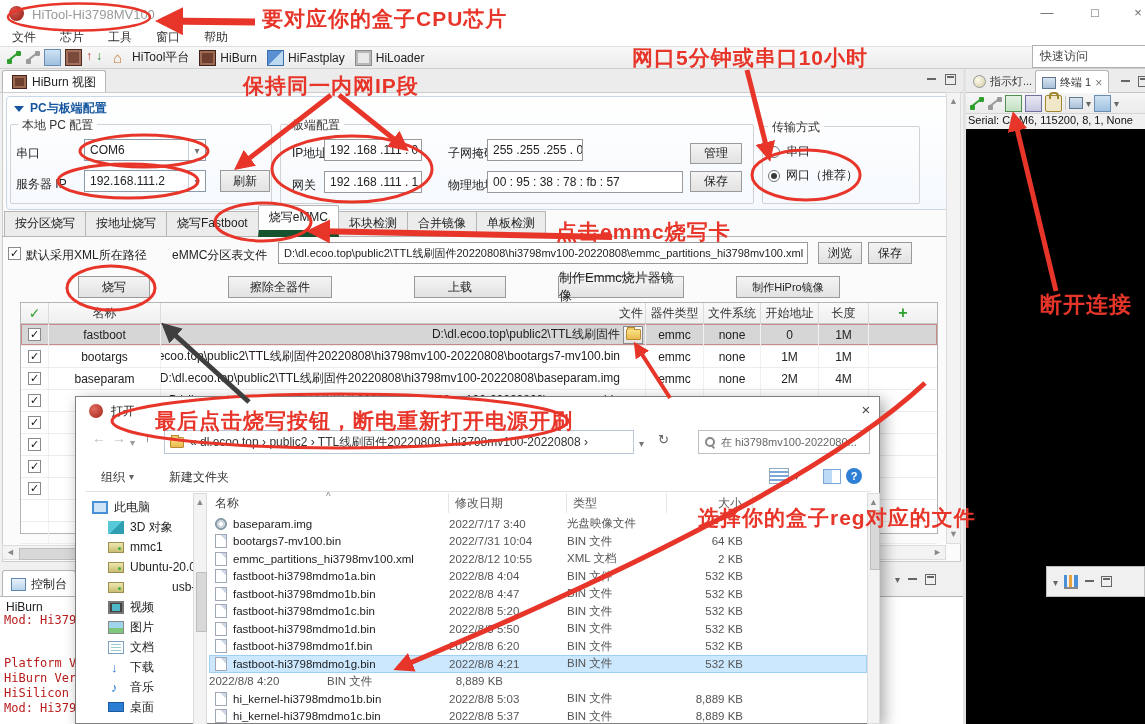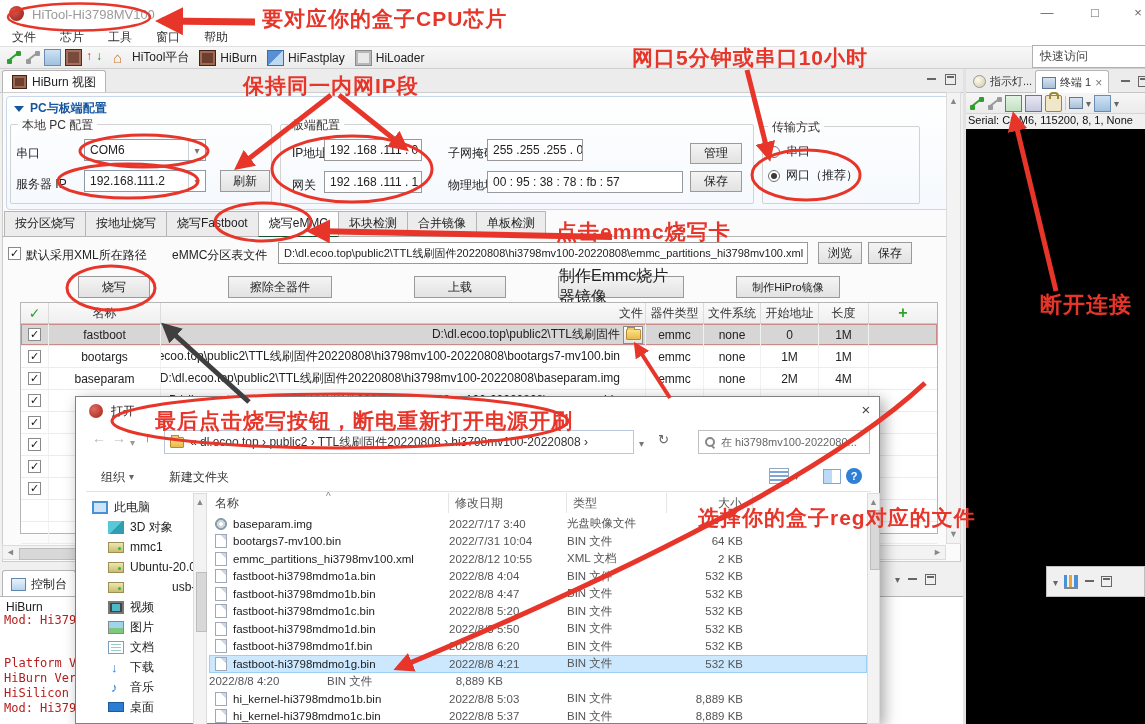--- a/index.html
+++ b/index.html
@@ -46,21 +46,21 @@
   .combo{background:#fff;border:1px solid #8a9aa8;box-sizing:border-box;display:flex;align-items:center;padding-left:5px;}
   .combo .car{margin-left:auto;width:16px;height:100%;border-left:1px solid #c8d2da;display:flex;align-items:center;justify-content:center;color:#777;}
   .car::before{content:"▾";font-size:10px;}
   .btn{background:linear-gradient(#f4f4f4,#e2e2e2);border:1px solid #9a9a9a;box-sizing:border-box;display:flex;align-items:center;justify-content:center;color:#222;}
   .radio{width:12px;height:12px;border:1px solid #707070;border-radius:50%;background:#fff;box-sizing:border-box;display:inline-block;position:relative;flex:none;}
   .radio.on::after{content:"";position:absolute;left:2px;top:2px;width:6px;height:6px;border-radius:50%;background:#3a3a3a;}
   .radiorow{display:flex;align-items:center;gap:6px;}
   
   .burntabs{left:4px;top:214px;display:flex;align-items:flex-end;height:23px;}
   .btab{padding:3px 10px 4px;border:1px solid #b5b5b5;border-bottom:1px solid #b5b5b5;background:#ececec;margin-right:-1px;color:#222;}
-  .btab.active{background:#fff;border-bottom:1px solid #14532d;font-weight:normal;position:relative;z-index:2;border-radius:2px 2px 0 0;}
+  .btab.active{background:#fff;border-bottom:7px solid #14532d;font-weight:normal;position:relative;z-index:2;border-radius:2px 2px 0 0;}
   .tabline{left:2px;top:236px;width:957px;height:1px;background:#b5b5b5;}
   .cb{width:13px;height:13px;background:#fff;border:1px solid #8a8a8a;box-sizing:border-box;display:inline-flex;align-items:center;justify-content:center;flex:none;}
   .cb::after{content:"✓";font-size:11px;color:#111;line-height:11px;}
   
   .ptable{left:20px;top:302px;width:918px;height:232px;background:#fff;border:1px solid #b5b5b5;box-sizing:border-box;}
   .phead{display:flex;height:20px;background:linear-gradient(#fafafa,#efefef);border-bottom:1px solid #c9c9c9;align-items:center;}
   .phc{border-right:1px solid #dcdcdc;height:100%;display:flex;align-items:center;justify-content:center;color:#333;box-sizing:border-box;}
   .prow{display:flex;height:21px;border-bottom:1px solid #ececec;align-items:center;}
   .prow.sel{background:#d6d6d6;box-shadow:inset 0 0 0 1px #c98a8a;}
   .pc{height:100%;display:flex;align-items:center;justify-content:center;border-right:1px solid #f1f1f1;box-sizing:border-box;overflow:hidden;white-space:nowrap;color:#222;}
@@ -265,21 +265,21 @@
   <div class="abs" style="left:8px;top:246px;"><span class="cb"></span></div>
   <div class="abs" style="left:26px;top:247px;">默认采用XML所在路径</div>
   <div class="abs" style="left:172px;top:247px;">eMMC分区表文件</div>
   <div class="abs field" style="left:278px;top:242px;width:530px;height:22px;font-size:11px;">D:\dl.ecoo.top\public2\TTL线刷固件20220808\hi3798mv100-20220808\emmc_partitions_hi3798mv100.xml</div>
   <div class="abs btn" style="left:818px;top:242px;width:44px;height:22px;">浏览</div>
   <div class="abs btn" style="left:868px;top:242px;width:44px;height:22px;">保存</div>
 
   <div class="abs btn" style="left:78px;top:276px;width:72px;height:22px;">烧写</div>
   <div class="abs btn" style="left:228px;top:276px;width:104px;height:22px;">擦除全器件</div>
   <div class="abs btn" style="left:414px;top:276px;width:92px;height:22px;">上载</div>
-  <div class="abs btn" style="left:558px;top:276px;width:126px;height:22px;font-size:16px;">制作Emmc烧片器镜像</div>
+  <div class="abs btn" style="left:558px;top:276px;width:126px;height:22px;font-size:13px;">制作Emmc烧片器镜像</div>
   <div class="abs btn" style="left:736px;top:276px;width:104px;height:22px;font-size:11px;">制作HiPro镜像</div>
 
   <div class="abs ptable">
     <div class="phead">
       <div class="phc w0 gcheck"></div>
       <div class="phc w1">名称</div>
       <div class="phc w2">文件</div>
       <div class="phc w3">器件类型</div>
       <div class="phc w4">文件系统</div>
       <div class="phc w5">开始地址</div>

